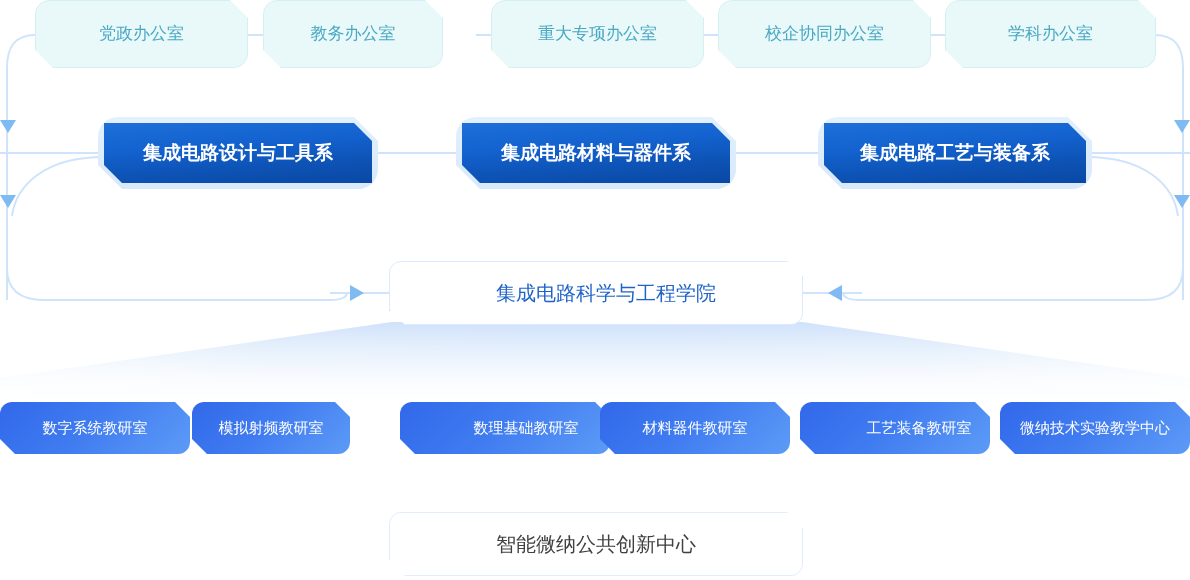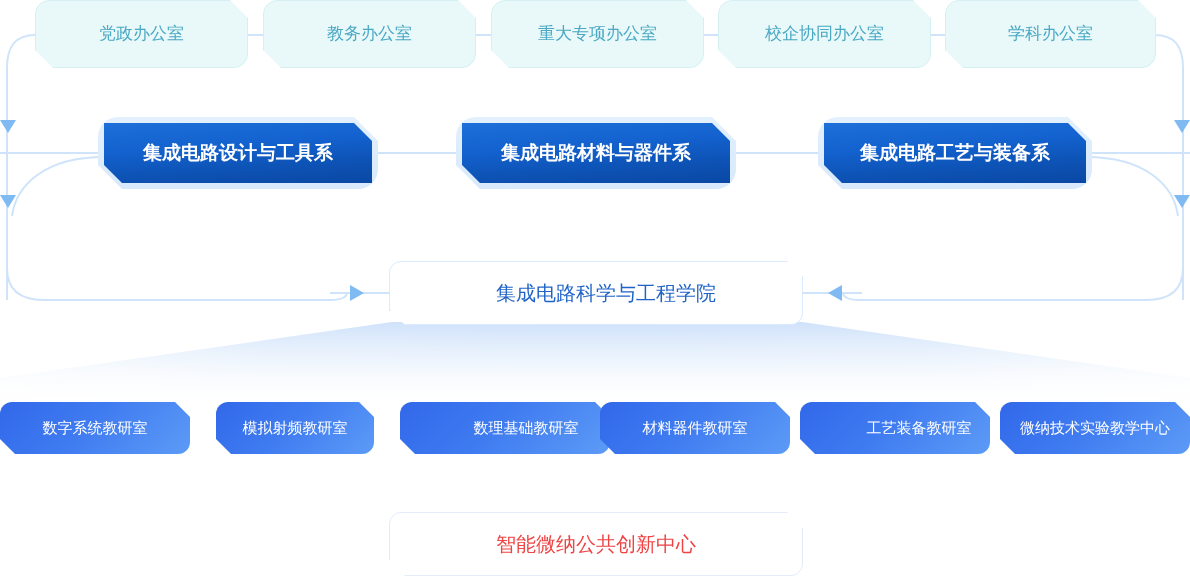--- a/index.html
+++ b/index.html
@@ -147,21 +147,21 @@
       15px 100%,
       0 calc(100% - 15px)
     );
     border-radius: 12px 0 12px 0;
   }
 
   
   .center-box {
     background: #ffffff;
     border: 1px solid #e2ecfb;
-    color: #ef4444;
+    color: #404040;
     font-size: 20px;
     height: 64px;
     border-radius: 12px 0 12px 0;
     clip-path: polygon(
       0 0,
       calc(100% - 16px) 0,
       100% 16px,
       100% 100%,
       16px 100%,
       0 calc(100% - 16px)
@@ -230,21 +230,21 @@
       <path d="M 1174 120 L 1190 120 L 1182 133 Z"></path>
       <path d="M 1174 195 L 1190 195 L 1182 208 Z"></path>
       <path d="M 350 285 L 364 293 L 350 301 Z"></path>
       <path d="M 842 285 L 828 293 L 842 301 Z"></path>
     </g>
   </svg>
 
   <div class="office-wrap" style="left:35px;  width:213px;">
     <div class="node office">党政办公室</div>
   </div>
-  <div class="office-wrap" style="left:263px; width:213px;">
+  <div class="office-wrap" style="left:263px; width:180px;">
     <div class="node office">教务办公室</div>
   </div>
   <div class="office-wrap" style="left:491px; width:213px;">
     <div class="node office">重大专项办公室</div>
   </div>
   <div class="office-wrap" style="left:718px; width:213px;">
     <div class="node office">校企协同办公室</div>
   </div>
   <div class="office-wrap" style="left:945px; width:211px;padding-left:48px;">
     <div class="node office">学科办公室</div>
@@ -260,21 +260,21 @@
     <div class="node dept">集成电路工艺与装备系</div>
   </div>
 
   <div class="node college" style="left:389px; top:261px; width:414px;">
     <span>集成电路科学与工程学院</span>
   </div>
 
   <div class="node lab" style="left:0px;    top:402px; width:190px;">
     <span>数字系统教研室</span>
   </div>
-  <div class="node lab" style="left:216px;  top:402px; width:158px;">
+  <div class="node lab" style="left:192px;  top:402px; width:158px;">
     <span>模拟射频教研室</span>
   </div>
   <div class="node lab" style="left:400px;  top:402px; width:210px;padding-left:42px;">
     <span>数理基础教研室</span>
   </div>
   <div class="node lab" style="left:600px;  top:402px; width:190px;">
     <span>材料器件教研室</span>
   </div>
   <div class="node lab" style="left:800px;  top:402px; width:190px;padding-left:48px;">
     <span>工艺装备教研室</span>

